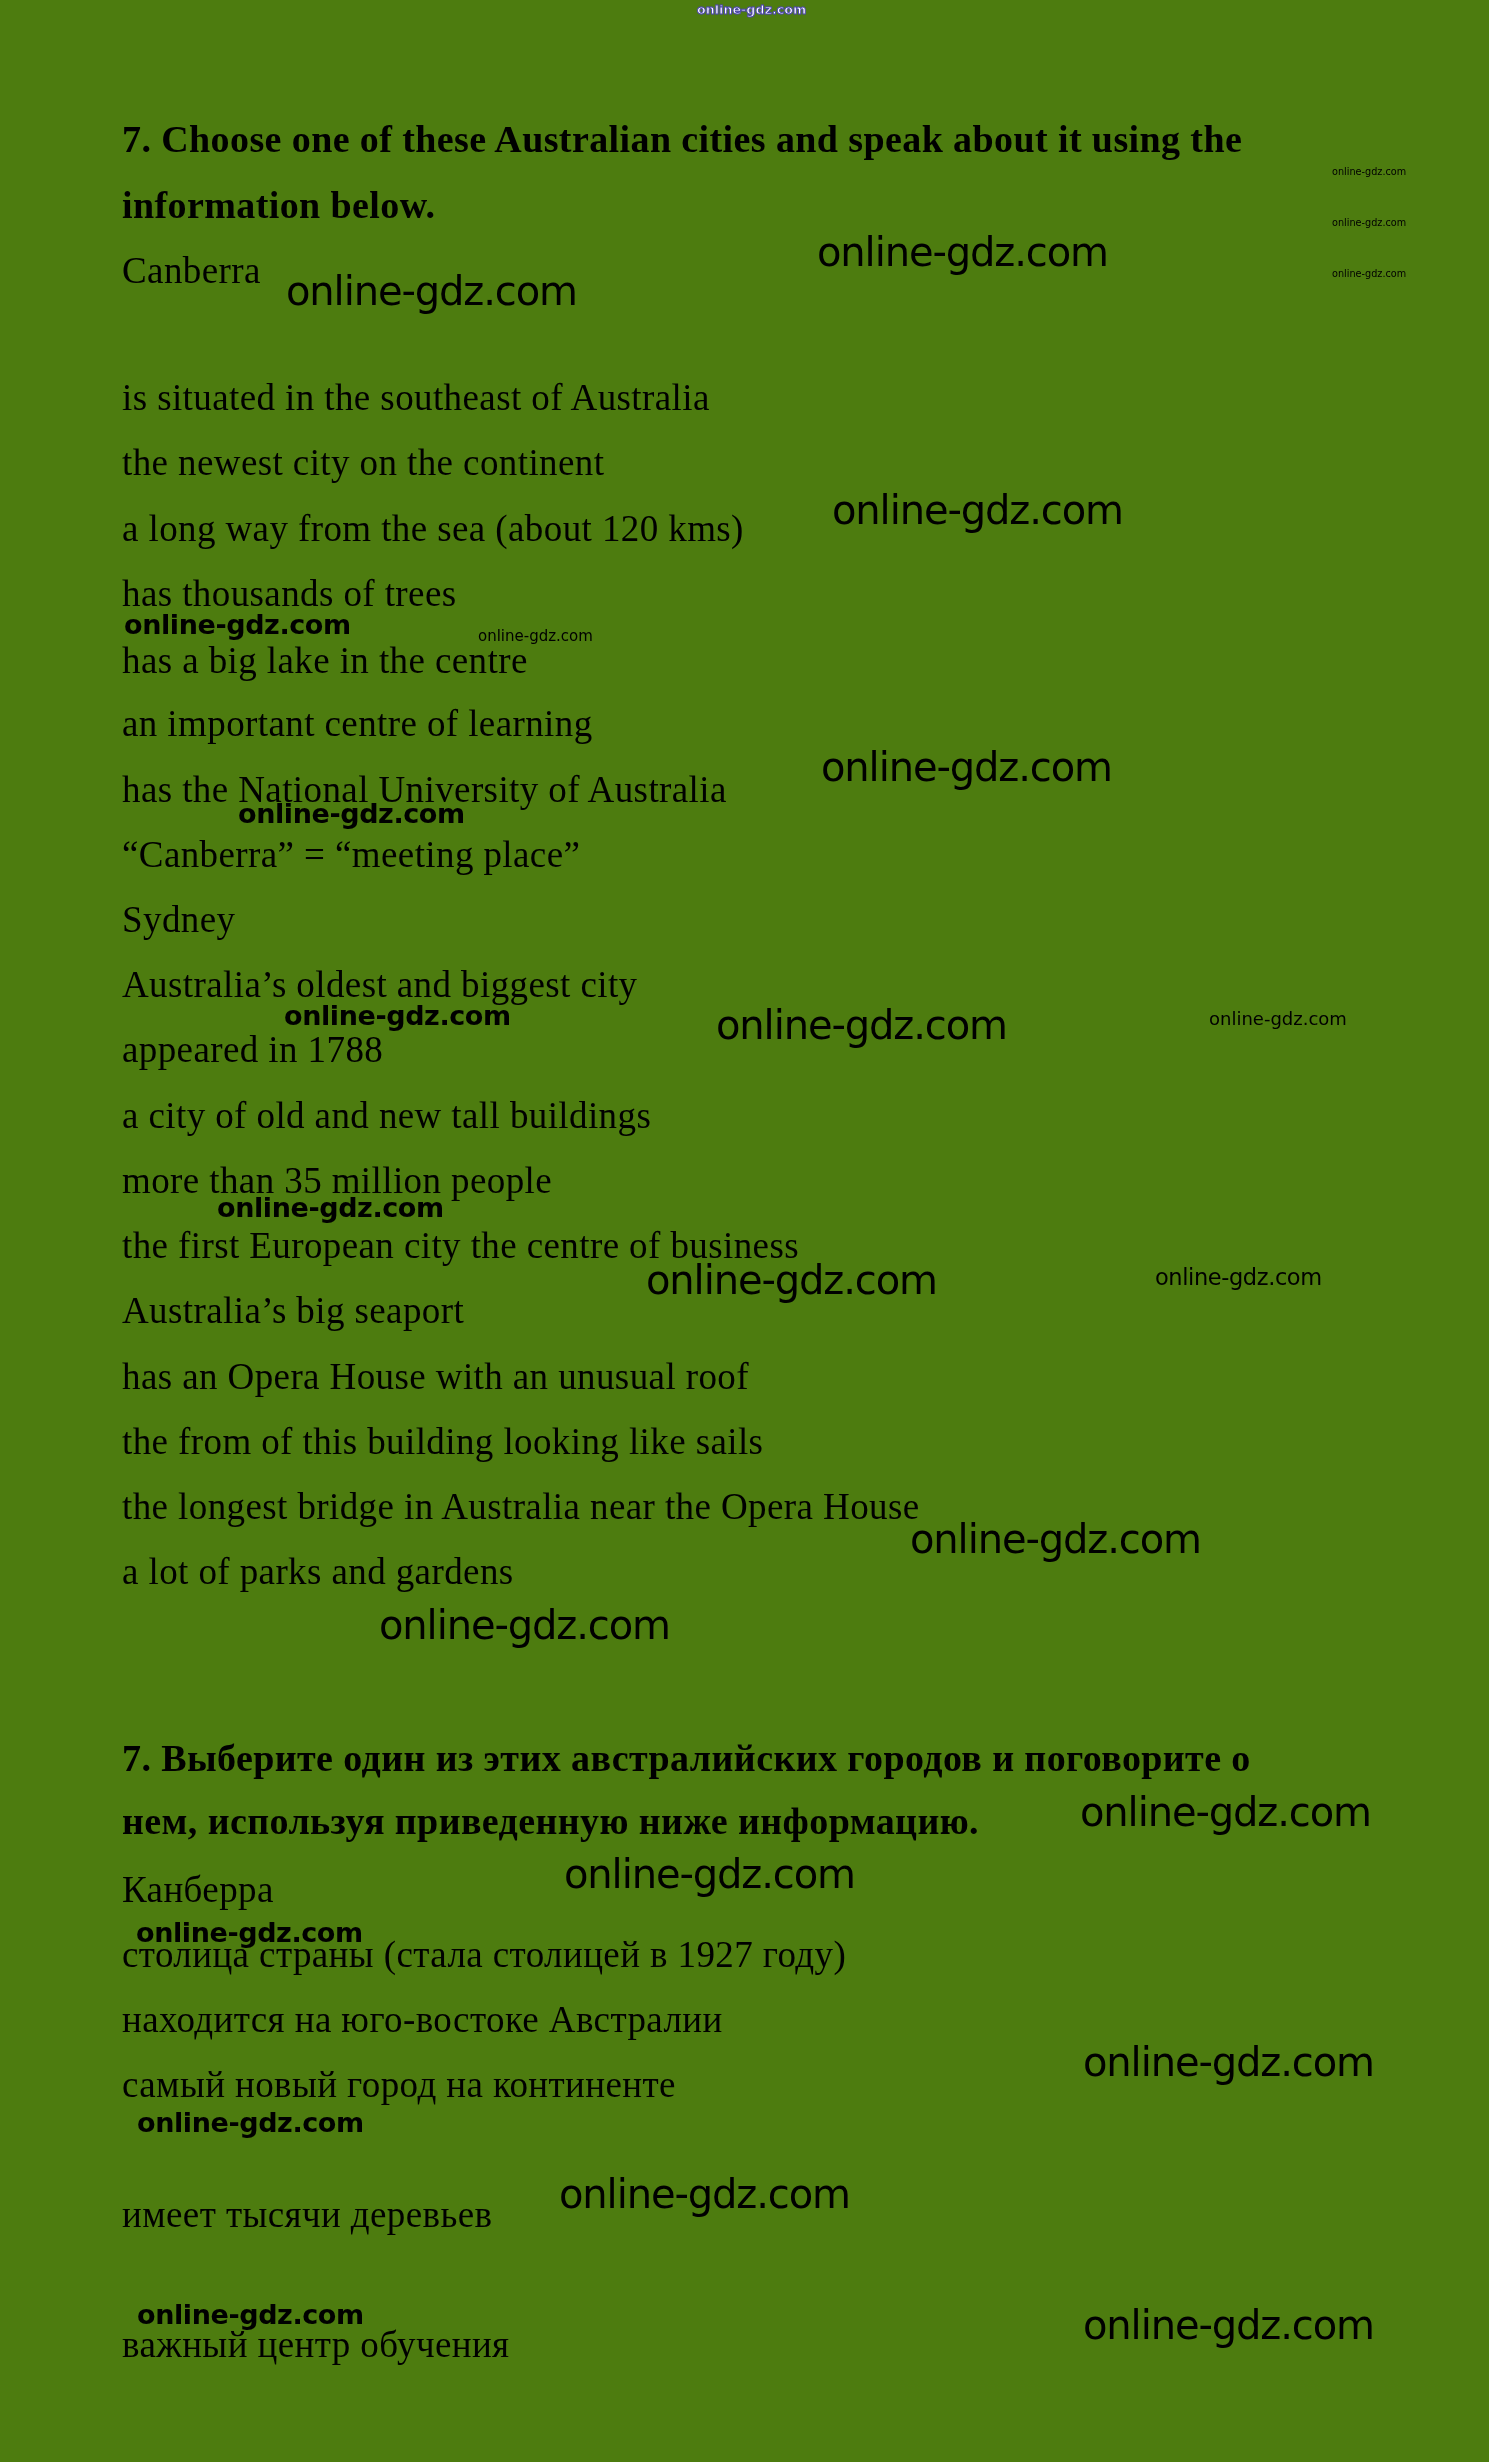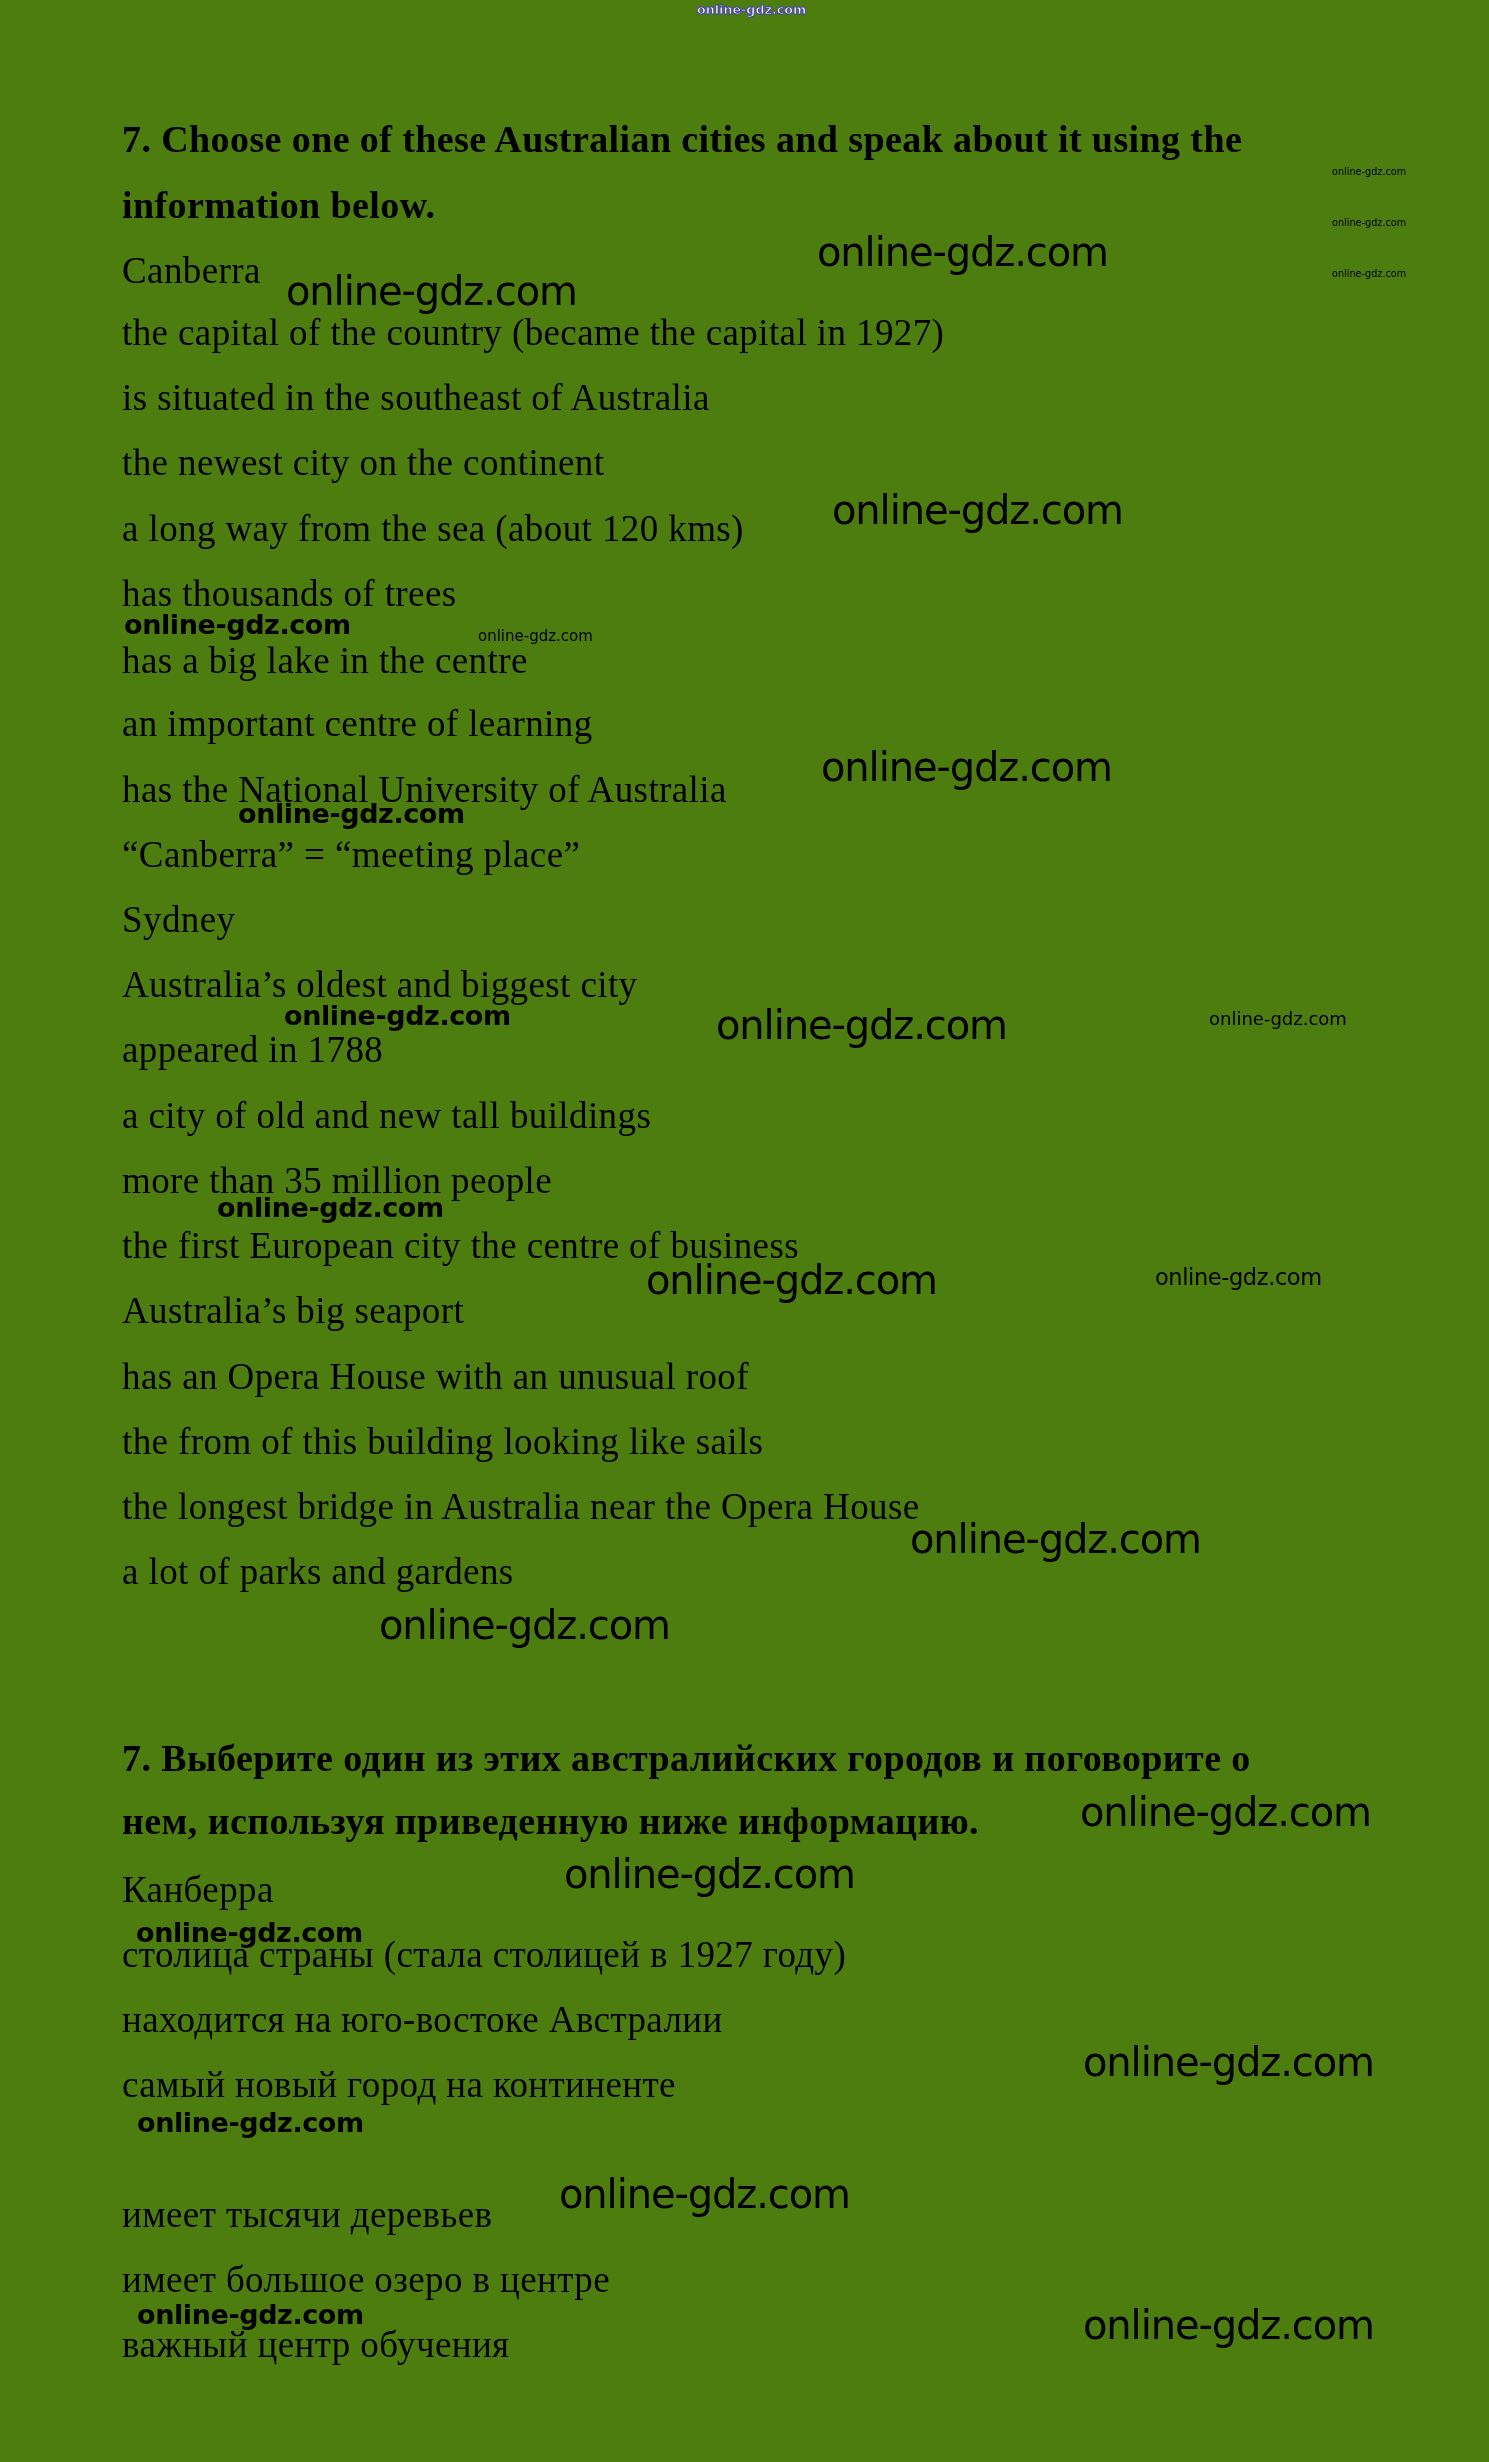--- a/index.html
+++ b/index.html
@@ -79,21 +79,20 @@
   <div class="wm wm-big" style="left:559px;top:2171px;">online-gdz.com</div>
 
   <div class="wm wm-bold" style="left:137px;top:2299px;">online-gdz.com</div>
   <div class="wm wm-big" style="left:1083px;top:2302px;">online-gdz.com</div>
 
   <div class="t h" style="top:118px;">7. Choose one of these Australian cities and speak about it using the</div>
   <div class="t h" style="top:184px;">information below.</div>
 
   <div class="t" style="top:250px;">Canberra</div>
 
-  <div class="t" style="top:312px;">the capital of the country (became the capital in 1927)</div>
   <div class="t" style="top:377px;">is situated in the southeast of Australia</div>
   <div class="t" style="top:442px;">the newest city on the continent</div>
   <div class="t" style="top:508px;">a long way from the sea (about 120 kms)</div>
   <div class="t" style="top:573px;">has thousands of trees</div>
   <div class="t" style="top:640px;">has a big lake in the centre</div>
   <div class="t" style="top:703px;">an important centre of learning</div>
   <div class="t" style="top:769px;">has the National University of Australia</div>
   <div class="t" style="top:834px;">“Canberra” = “meeting place”</div>
 
   <div class="t" style="top:899px;">Sydney</div>
@@ -111,17 +110,16 @@
 
   <div class="t h" style="top:1737px;">7. Выберите один из этих австралийских городов и поговорите о</div>
   <div class="t h" style="top:1800px;">нем, используя приведенную ниже информацию.</div>
 
   <div class="t" style="top:1869px;">Канберра</div>
 
   <div class="t" style="top:1934px;">столица страны (стала столицей в 1927 году)</div>
   <div class="t" style="top:1999px;">находится на юго-востоке Австралии</div>
   <div class="t" style="top:2064px;">самый новый город на континенте</div>
   <div class="t" style="top:2194px;">имеет тысячи деревьев</div>
-  <div class="t" style="top:2259px;">имеет большое озеро в центре</div>
   <div class="t" style="top:2324px;">важный центр обучения</div>
 
 </div>
 
 
 </body></html>

